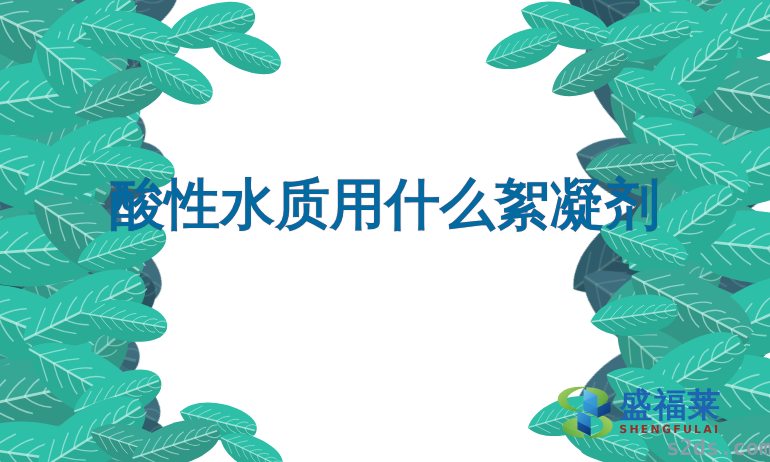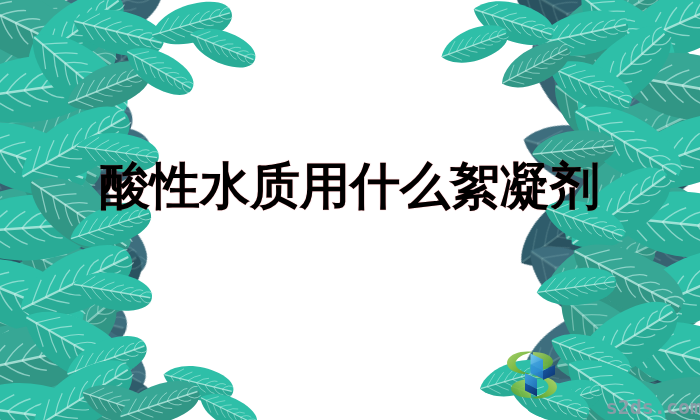--- a/index.html
+++ b/index.html
@@ -37,21 +37,21 @@
     align-items:center;
     justify-content:center;
     z-index:40;
   }
   #headline{
     font-family:"DejaVu Sans","Liberation Sans",sans-serif;
     font-weight:bold;
     font-size:50px;
     line-height:1;
     letter-spacing:0px;
-    color:#000000;
+    color:#0369a1;
     white-space:nowrap;
     text-shadow:0 0 1px rgba(227,14,18,.55);
   }
 
   
   #brand{
     position:absolute;
     left:503px;
     top:344px;
     width:182px;
@@ -2321,17 +2321,21 @@
 
         <path d="M27.5 7.5 L40 13.5 L40 24.5 L27.5 18.5 Z" fill="url(#gBlueLt)"></path>
         <path d="M27.5 18.5 L40 24.5 L40 33 L27.5 27 Z" fill="url(#gBlueMid)"></path>
         <path d="M40 24.5 L52 19 L52 28.5 L40 34 Z" fill="url(#gBlueDk)"></path>
         <path d="M22 27 L34 33 L34 43 L22 37 Z" fill="url(#gBlueMid)"></path>
         <path d="M22 37 L34 43 L34 50.5 L22 44.5 Z" fill="url(#gBlueDk)"></path>
         <path d="M27.5 18.5 L40 13.5 L40 24.5 L27.5 29 Z" fill="#2F93D6" opacity=".55"></path>
       </svg>
     </div>
 
+    <div id="brand-text">
+      <div id="brand-cn">盛福莱</div>
+      <div id="brand-en">SHENGFULAI</div>
+    </div>
   </div>
 
   <div id="watermark">s2ds.com</div>
 
 </div>
 
 </body></html>

